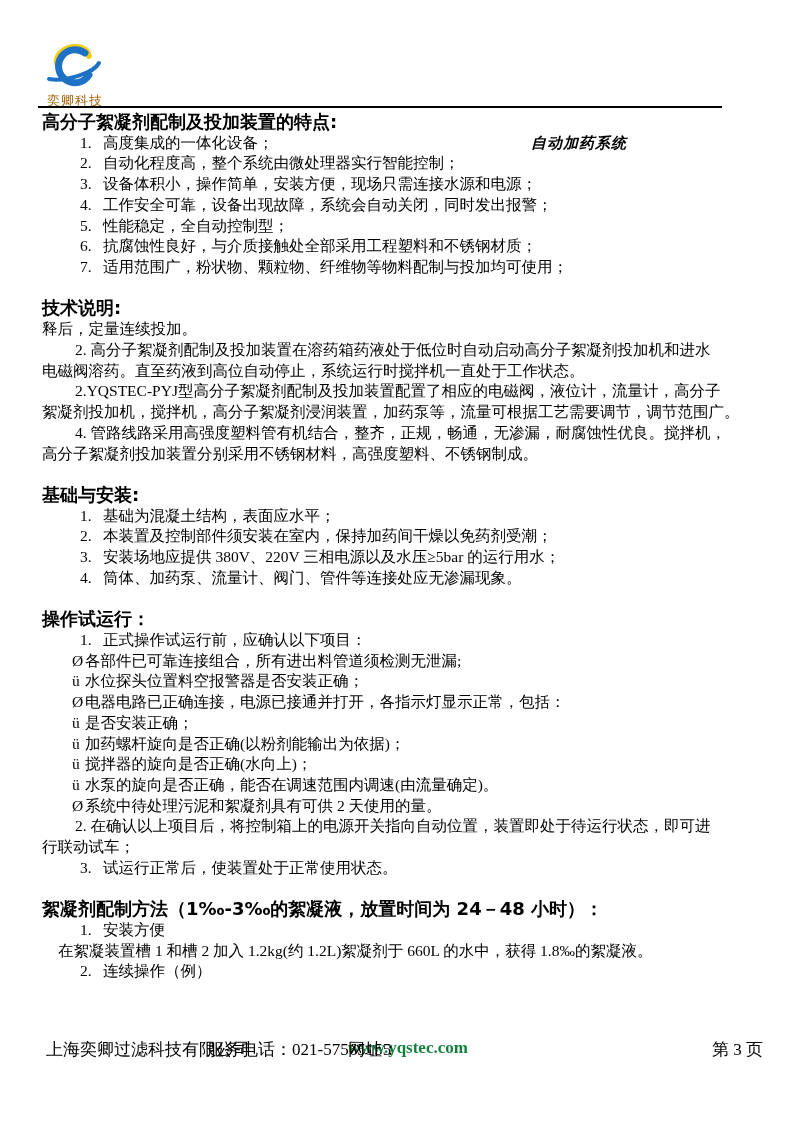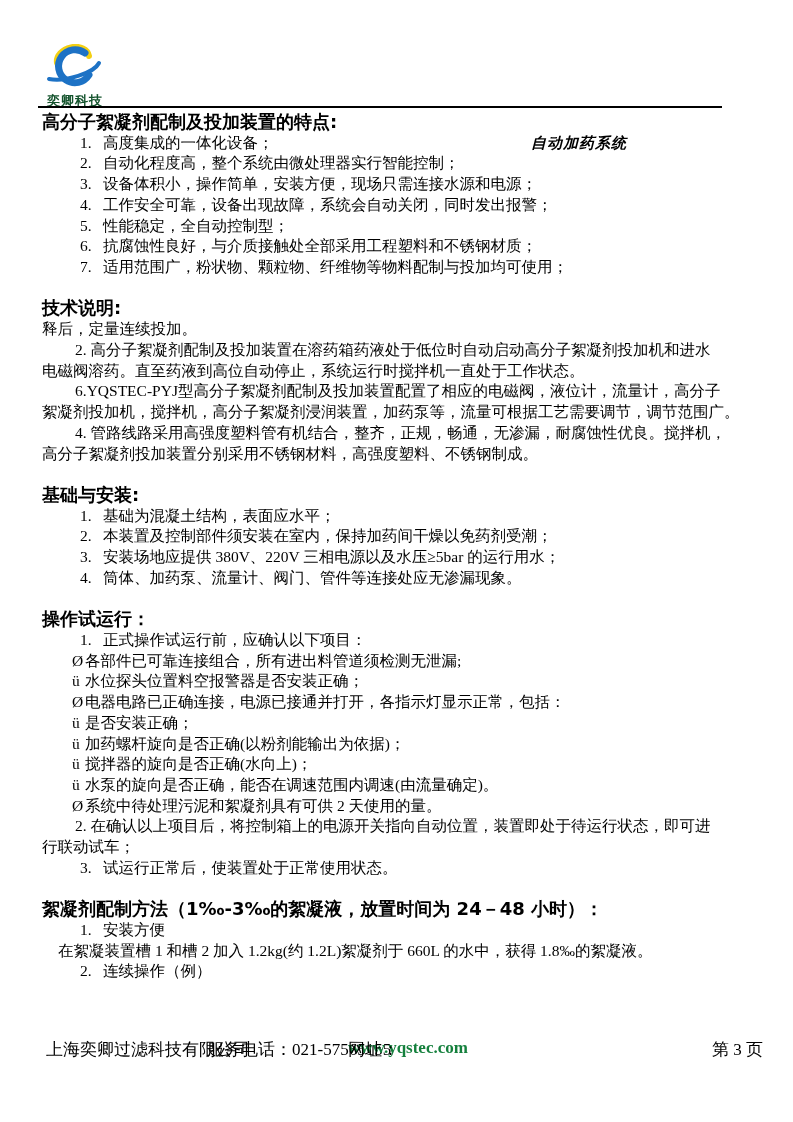--- a/index.html
+++ b/index.html
@@ -1,21 +1,21 @@
 <!DOCTYPE html>
 <html><head>
 <meta charset="utf-8">
 <style>
   html,body{margin:0;padding:0;background:#fff;}
   .page{position:relative;width:793px;height:1122px;background:#fff;overflow:hidden;
         font-family:"Liberation Serif","DejaVu Serif",serif;color:#000;}
   
   .logo{position:absolute;left:46px;top:44px;width:56px;height:50px;}
   .logo-text{position:absolute;left:47px;top:92px;font-family:"DejaVu Sans","Liberation Sans",sans-serif;
-             font-weight:bold;font-size:13px;letter-spacing:1px;color:#14532d;}
+             font-weight:normal;font-size:13px;letter-spacing:1px;color:#a16207;}
   .doc-type{position:absolute;left:531px;top:86px;font-style:italic;font-weight:bold;
             font-size:15px;letter-spacing:1px;margin-top:48px;}
   .head-rule{position:absolute;left:38px;top:106px;width:684px;height:2px;background:#000;}
   
   .content{position:absolute;left:42px;top:112px;width:716px;font-size:15.5px;line-height:20.72px;}
   .ln{height:20.72px;white-space:nowrap;}
   .hd{font-weight:bold;font-size:18px;font-family:"DejaVu Sans","Liberation Sans",sans-serif;}
   .li{padding-left:38px;}
   .mk{display:inline-block;width:23px;}
   .lb{padding-left:30px;}
@@ -55,21 +55,21 @@
     <div class="ln li"><span class="mk">5.</span><span>性能稳定，全自动控制型；</span></div>
     <div class="ln li"><span class="mk">6.</span><span>抗腐蚀性良好，与介质接触处全部采用工程塑料和不锈钢材质；</span></div>
     <div class="ln li"><span class="mk">7.</span><span>适用范围广，粉状物、颗粒物、纤维物等物料配制与投加均可使用；</span></div>
 
     <div class="ln"></div>
 
     <div class="ln hd">技术说明:</div>
     <div class="ln">释后，定量连续投加。</div>
     <div class="ln pi">2. 高分子絮凝剂配制及投加装置在溶药箱药液处于低位时自动启动高分子絮凝剂投加机和进水</div>
     <div class="ln">电磁阀溶药。直至药液到高位自动停止，系统运行时搅拌机一直处于工作状态。</div>
-    <div class="ln pi">6.YQSTEC-PYJ型高分子絮凝剂配制及投加装置配置了相应的电磁阀，液位计，流量计，高分子</div>
+    <div class="ln pi">2.YQSTEC-PYJ型高分子絮凝剂配制及投加装置配置了相应的电磁阀，液位计，流量计，高分子</div>
     <div class="ln">絮凝剂投加机，搅拌机，高分子絮凝剂浸润装置，加药泵等，流量可根据工艺需要调节，调节范围广。</div>
     <div class="ln pi">4. 管路线路采用高强度塑料管有机结合，整齐，正规，畅通，无渗漏，耐腐蚀性优良。搅拌机，</div>
     <div class="ln">高分子絮凝剂投加装置分别采用不锈钢材料，高强度塑料、不锈钢制成。</div>
 
     <div class="ln"></div>
 
     <div class="ln hd">基础与安装:</div>
     <div class="ln li"><span class="mk">1.</span><span>基础为混凝土结构，表面应水平；</span></div>
     <div class="ln li"><span class="mk">2.</span><span>本装置及控制部件须安装在室内，保持加药间干燥以免药剂受潮；</span></div>
     <div class="ln li"><span class="mk">3.</span><span>安装场地应提供 380V、220V 三相电源以及水压≥5bar 的运行用水；</span></div>

